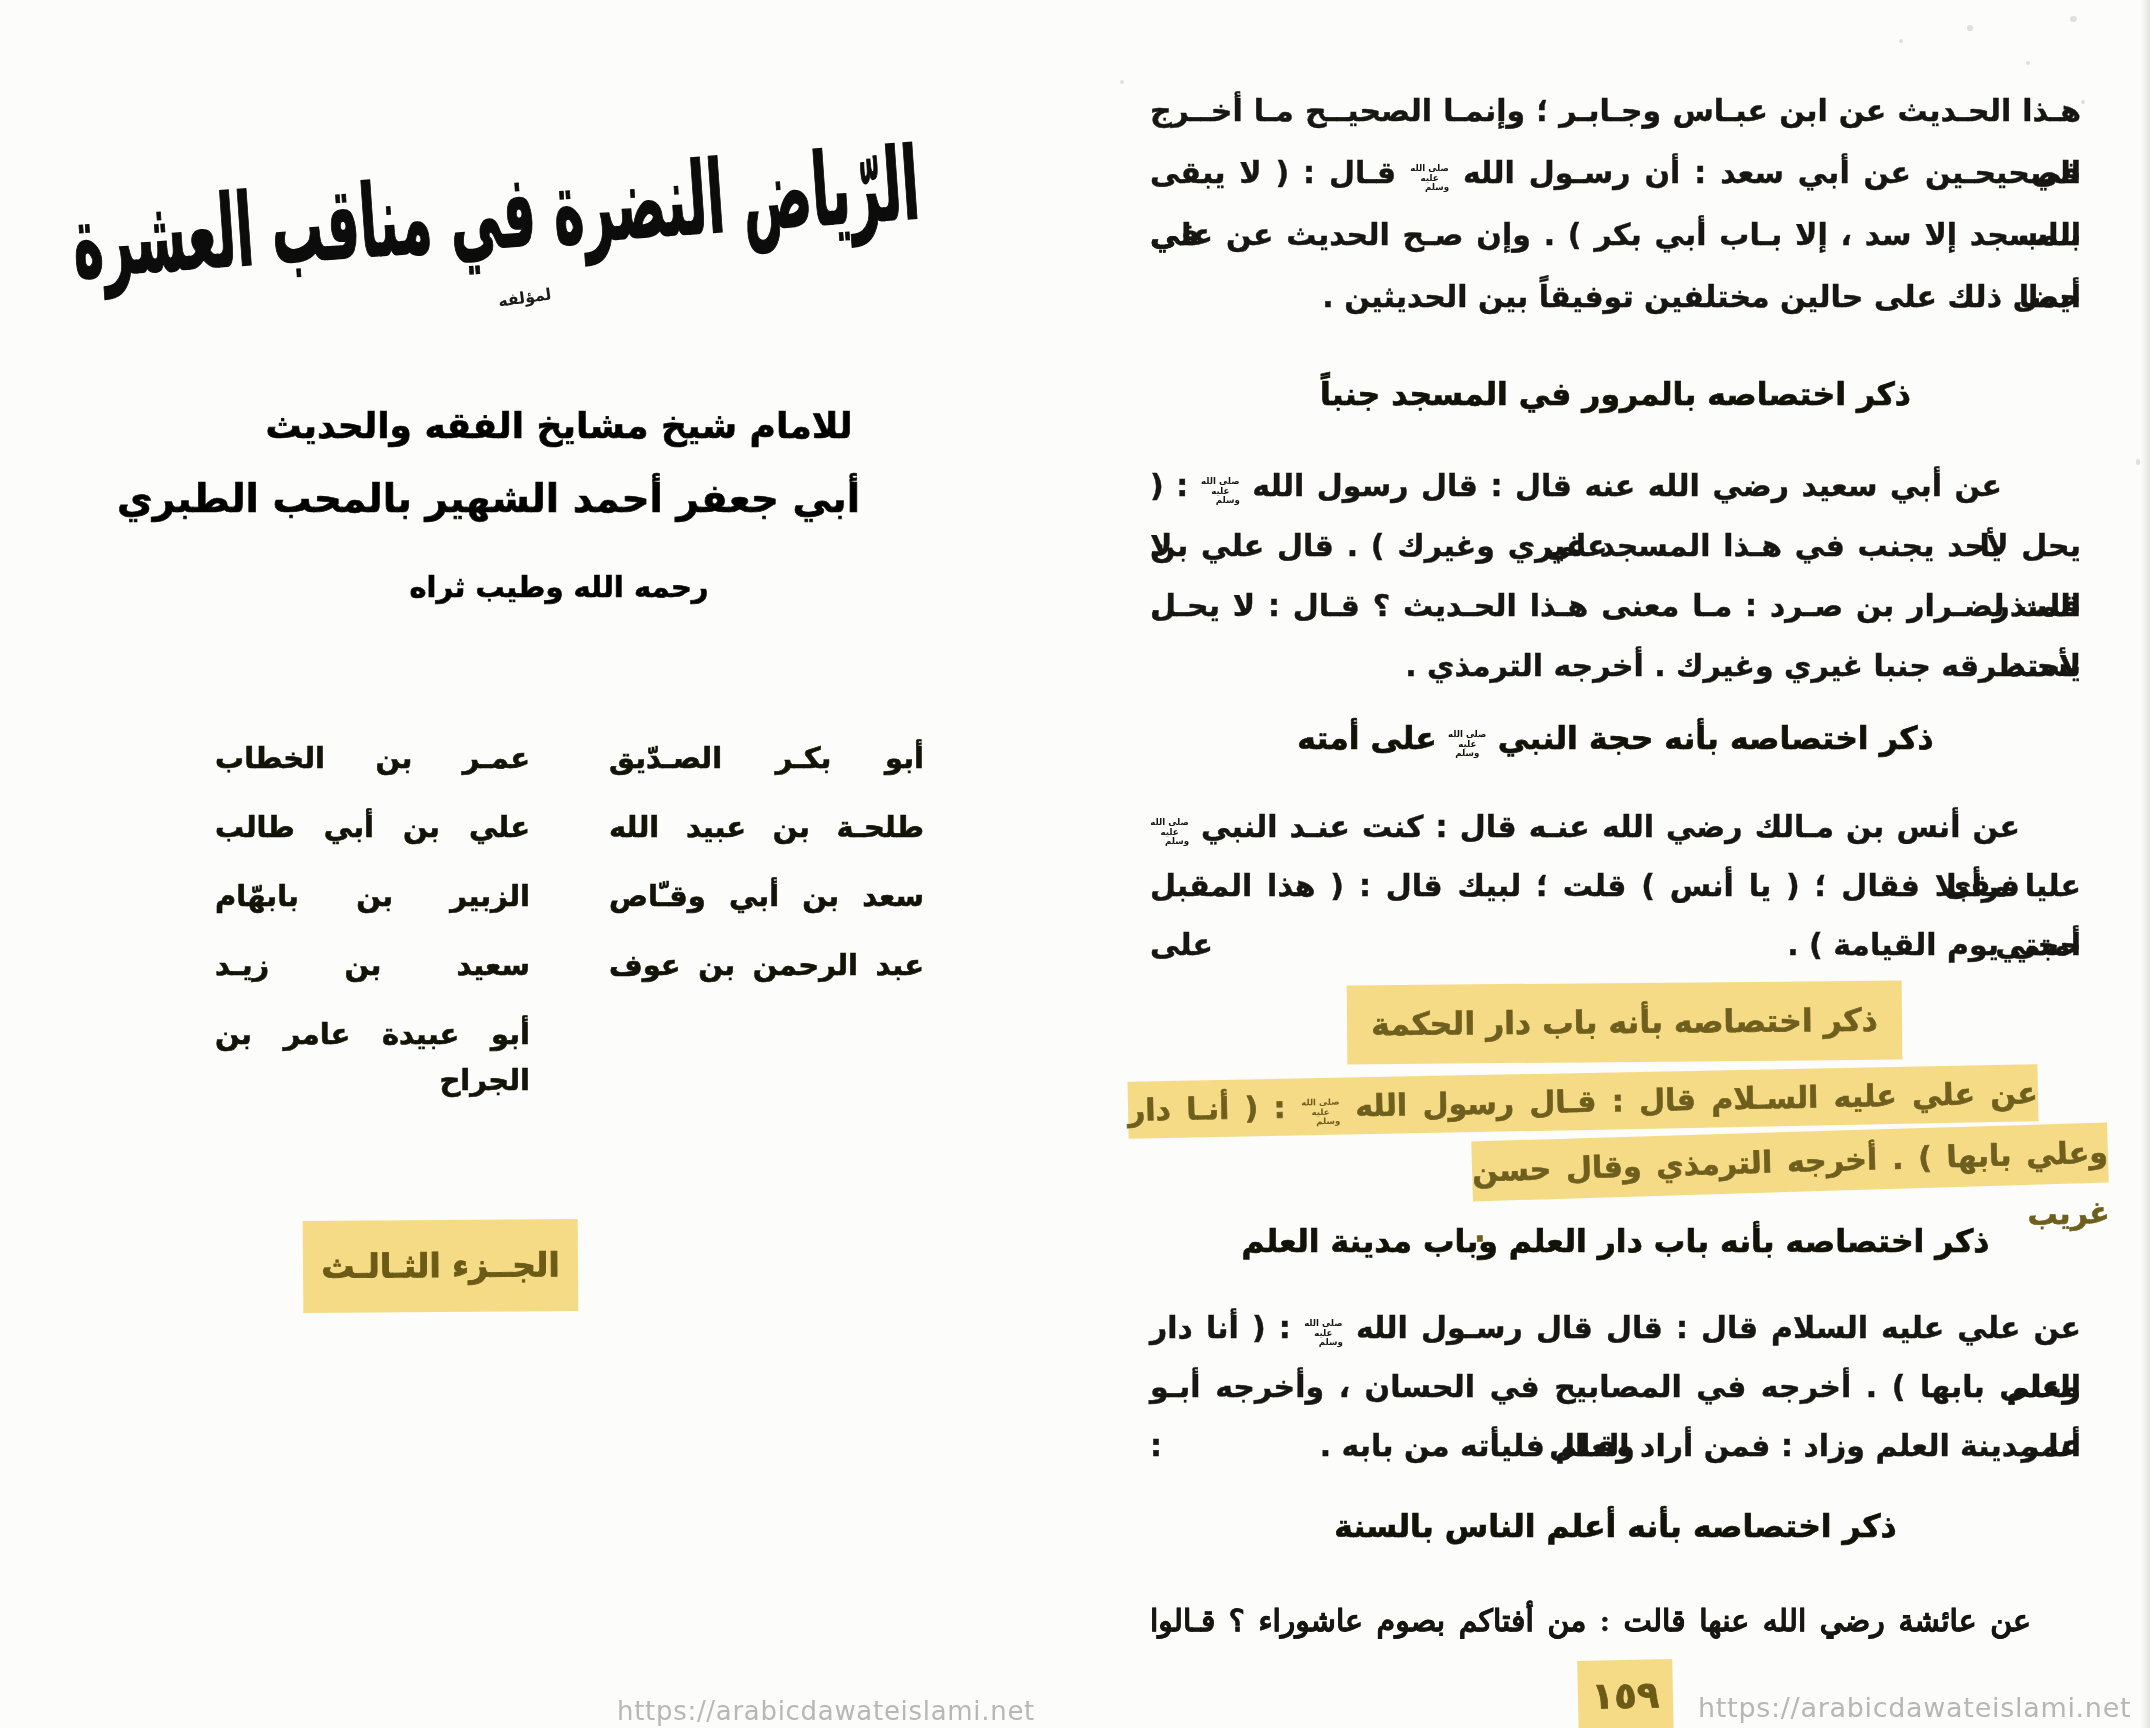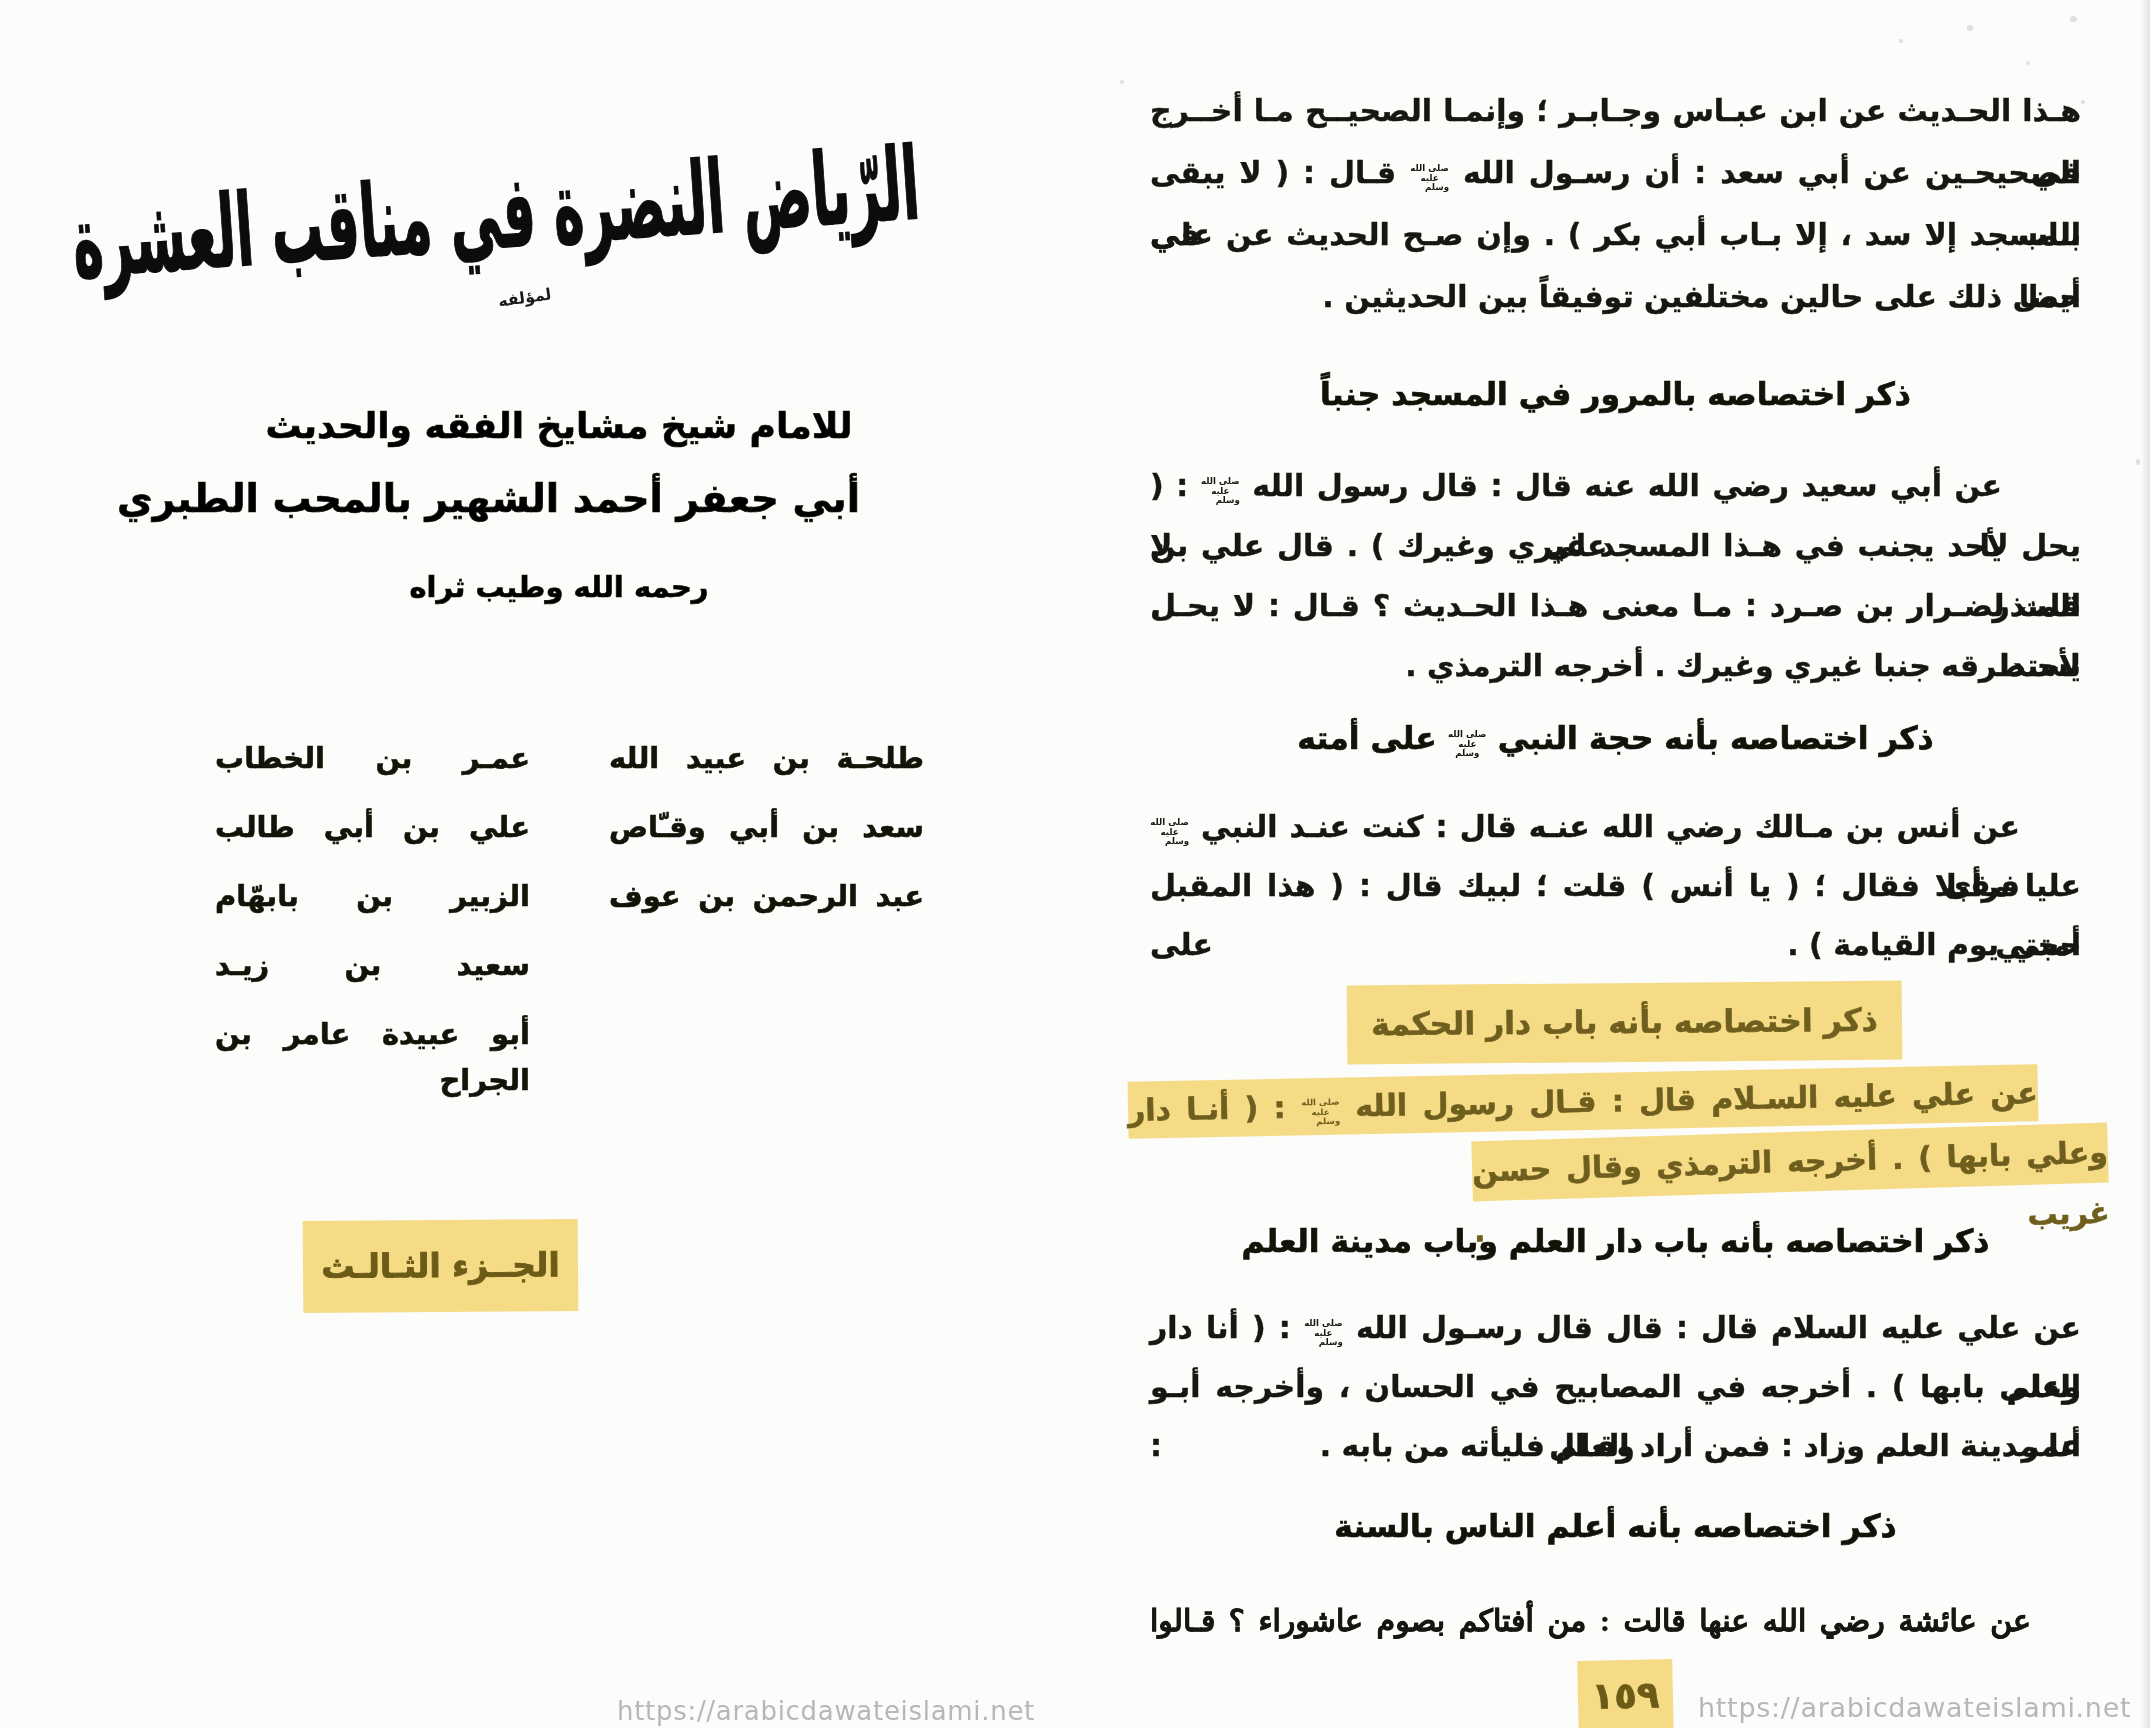--- a/index.html
+++ b/index.html
@@ -134,20 +134,21 @@
         <text x="607" y="270" text-anchor="middle" direction="rtl" font-family="DejaVu Sans, sans-serif" font-size="140" font-weight="bold" fill="#0c0c0c" stroke="#0c0c0c" stroke-width="2" textLength="1185" lengthAdjust="spacingAndGlyphs">الرّياض النضرة في مناقب العشرة</text>
       </g>
     </svg>
     <div id="title-note" class="ar">لمؤلفه</div>
 
     <div id="a1" class="author-line ar">للامام شيخ مشايخ الفقه والحديث</div>
     <div id="a2" class="author-line ar">أبي جعفر أحمد الشهير بالمحب الطبري</div>
     <div id="a3" class="author-line ar">رحمه الله وطيب ثراه</div>
 
     <div id="names-right" class="names-col">
+      <div class="name ar">أبو بكـر الصـدّيق</div>
       <div class="name ar">طلحـة بن عبيد الله</div>
       <div class="name ar">سعد بن أبي وقـّاص</div>
       <div class="name ar">عبد الرحمن بن عوف</div>
     </div>
     <div id="names-left" class="names-col">
       <div class="name ar">عمـر بن الخطاب</div>
       <div class="name ar">علي بن أبي طالب</div>
       <div class="name ar">الزبير بن بابهّام</div>
       <div class="name ar">سعيد بن زيـد</div>
       <div class="name ar">أبو عبيدة عامر بن الجراح</div>

